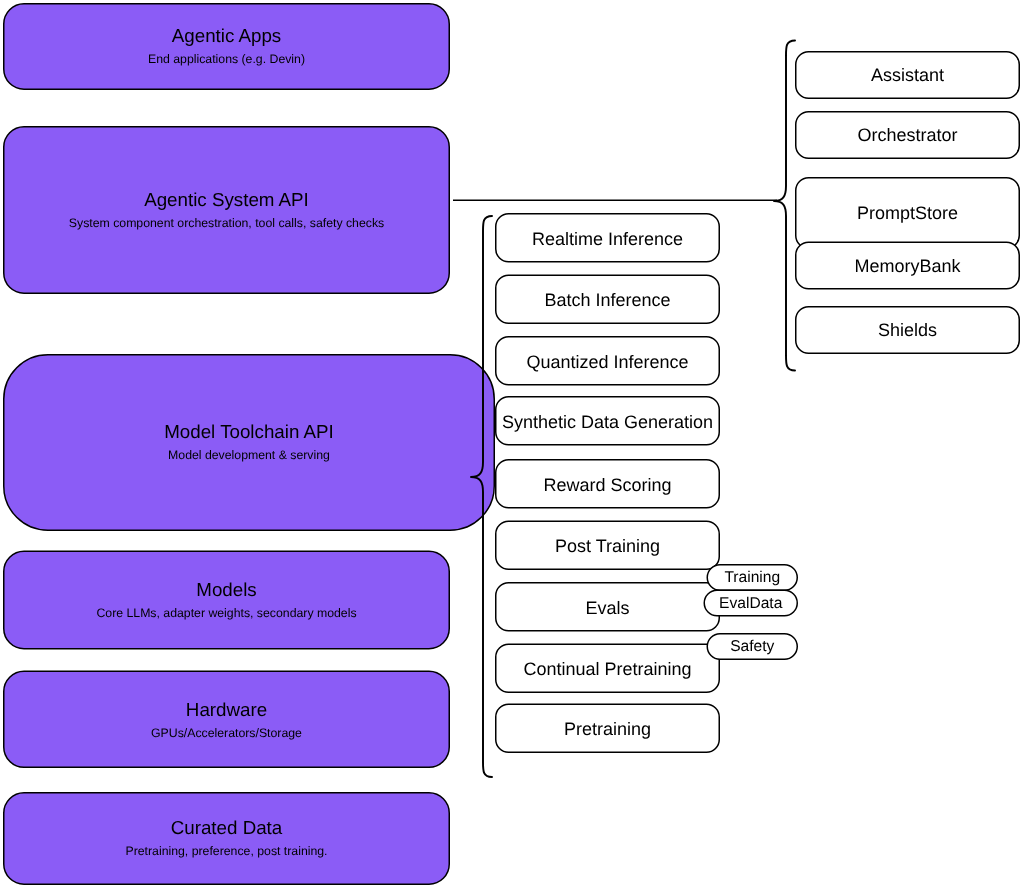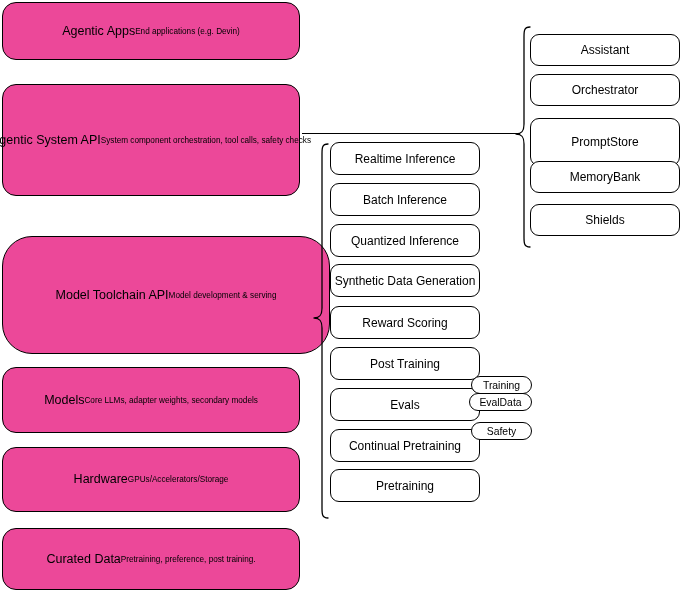--- a/index.html
+++ b/index.html
@@ -19,22 +19,23 @@
     overflow: hidden;
     background: #ffffff;
   }
 
   
   .layer-box {
     position: absolute;
     box-sizing: border-box;
     border: 1.2px solid #000000;
     border-radius: 14px;
-    background: #ec4899;
+    background: #8b5cf6;
     display: flex;
+    flex-direction: column;
     align-items: center;
     justify-content: center;
     text-align: right;
     padding: 2px 10px;
   }
   .layer-title {
     font-size: 12.5px;
     line-height: 17px;
     color: #000000;
     white-space: nowrap;

